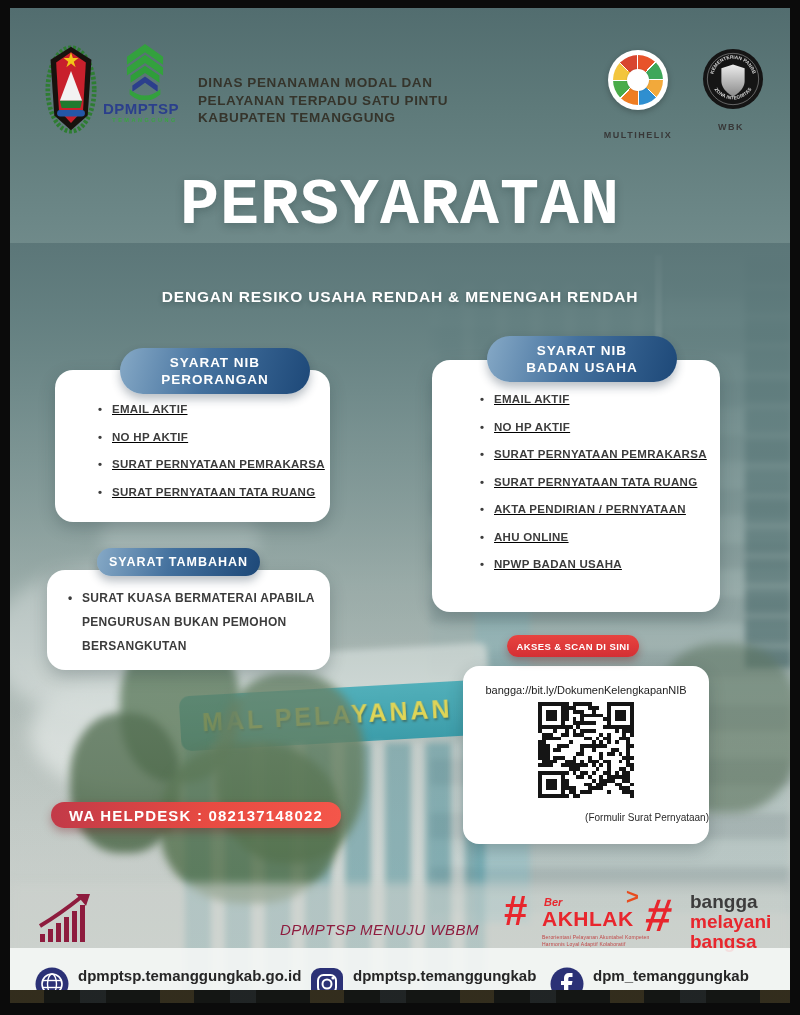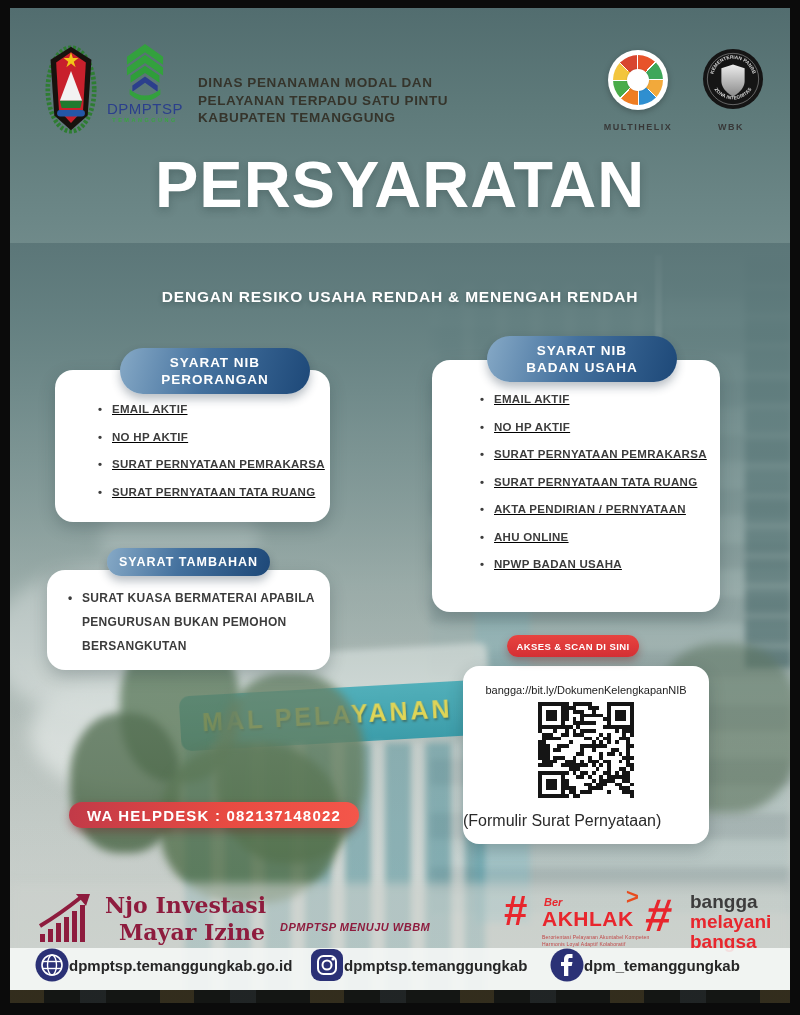--- a/index.html
+++ b/index.html
@@ -13,21 +13,21 @@
   .photo{position:absolute;left:0;top:235px;width:780px;height:760px;z-index:0;}
   .ph{position:absolute;filter:blur(3px);}
   .photo::after{content:"";position:absolute;inset:0;
     background:linear-gradient(180deg,rgba(91,118,120,.98) 0%,rgba(98,126,127,.9) 10%,rgba(112,139,139,.72) 25%,rgba(137,160,158,.45) 45%,rgba(170,186,182,.2) 65%,rgba(200,210,206,.05) 82%,rgba(0,0,0,0) 100%);}
   .signband{position:absolute;left:170px;top:445px;width:305px;height:55px;background:linear-gradient(180deg,#35b0c0,#2095a6);
     transform:rotate(-3.2deg);border-radius:10px;display:flex;align-items:center;padding-left:22px;box-sizing:border-box;filter:blur(.4px);}
   .signband span{color:#f3e03b;font-weight:bold;font-size:25px;letter-spacing:3px;text-shadow:1px 2px 2px rgba(30,60,40,.6);white-space:nowrap;}
 
   
   .agency{font-size:13.5px;font-weight:bold;color:#35342b;line-height:17.5px;letter-spacing:.6px;}
-  .dpm-name{color:#2b3f8c;font-weight:normal;font-size:15px;letter-spacing:.5px;text-align:center;}
+  .dpm-name{color:#2b3f8c;font-weight:bold;font-size:15px;letter-spacing:.5px;}
   .dpm-sub{color:#3aa441;font-weight:bold;font-size:5.5px;letter-spacing:2.5px;text-align:center;}
   .logo-label{font-size:9px;font-weight:bold;color:#383838;letter-spacing:1.5px;text-align:center;}
   .mh-wheel{width:60px;height:60px;border-radius:50%;background:#fff;box-shadow:0 2px 6px rgba(0,0,0,.25);}
   .mh-seg{position:absolute;inset:5px;border-radius:50%;
     background:conic-gradient(#e8532a 0 42deg,#fff 42deg 45deg,#3fa75a 45deg 87deg,#fff 87deg 90deg,#f2a93b 90deg 132deg,#fff 132deg 135deg,#2f8fd0 135deg 177deg,#fff 177deg 180deg,#ef7d22 180deg 222deg,#fff 222deg 225deg,#49ac49 225deg 267deg,#fff 267deg 270deg,#f3c53d 270deg 312deg,#fff 312deg 315deg,#d8452f 315deg 357deg,#fff 357deg 360deg);}
   .mh-core{position:absolute;left:50%;top:50%;width:22px;height:22px;margin:-11px 0 0 -11px;background:#fff;border-radius:50%;box-shadow:0 0 2px rgba(0,0,0,.2);}
 
   
   .big-title{width:100%;text-align:center;color:#fff;font-weight:bold;font-size:65px;line-height:57px;letter-spacing:1px;text-shadow:0 3px 8px rgba(20,40,40,.25);}
   .subtitle{width:100%;text-align:center;color:#fff;font-weight:bold;font-size:15.5px;letter-spacing:.8px;text-shadow:0 2px 5px rgba(20,40,40,.3);}
@@ -41,41 +41,41 @@
   ul.blist li{position:relative;font-size:11.5px;font-weight:bold;color:#3c3c3c;letter-spacing:.3px;line-height:14px;margin-bottom:13.5px;padding-left:14px;white-space:nowrap;}
   ul.blist li::before{content:"•";position:absolute;left:0;top:0;color:#3c3c3c;}
   .tamb-text{font-size:12px;font-weight:bold;color:#3c3c3c;line-height:24px;letter-spacing:.3px;position:relative;padding-left:14px;}
   .tamb-text::before{content:"•";position:absolute;left:0;top:0;}
 
   
   .red-pill{background:linear-gradient(180deg,#e8433f,#d42f34);border-radius:12px;color:#fff;font-weight:bold;display:flex;align-items:center;justify-content:center;box-shadow:0 4px 8px rgba(120,20,20,.35);}
   .qr-url{font-size:11px;color:#1c1c1c;text-align:center;width:100%;}
   .qr{display:grid;grid-template-columns:repeat(25,1fr);grid-auto-rows:1fr;width:96px;height:96px;background:#fff;}
   .qm{background:#151515;}
-  .qr-caption{font-size:16px;color:#2a2a2a;text-align:left;width:100%;}
+  .qr-caption{font-size:10px;color:#2a2a2a;text-align:right;width:100%;}
 
   
   .wa-pill{background:linear-gradient(90deg,#c23a48 0%,#e84b42 55%,#f4564a 100%);border-radius:14px;color:#fff;font-weight:bold;
     font-size:15px;letter-spacing:1.2px;display:flex;align-items:center;justify-content:center;box-shadow:0 4px 10px rgba(120,20,30,.35);}
 
   
   .maroon{color:#8e1c3e;}
   .njo-text{font-family:"DejaVu Serif",serif;font-weight:bold;font-size:22px;line-height:27px;}
-  .wbbm{font-weight:bold;font-style:italic;font-size:11px;letter-spacing:.5px;white-space:nowrap;}
+  .wbbm{font-weight:normal;font-style:italic;font-size:15px;letter-spacing:.5px;white-space:nowrap;}
   .akh-hash{font-size:42px;font-weight:900;color:#e8262d;line-height:42px;}
   .akh-ber{font-size:11px;font-weight:bold;font-style:italic;color:#e8262d;}
   .akh-name{font-size:21px;font-weight:900;color:#e8262d;letter-spacing:.5px;line-height:21px;}
   .akh-arrow{font-size:22px;font-weight:900;color:#e84c1e;line-height:22px;}
   .akh-tag{font-size:5px;color:#c04545;line-height:6.5px;letter-spacing:.2px;}
   .bg-hash{font-size:46px;font-weight:900;color:#e8262d;line-height:46px;transform:skewX(-8deg);}
   .bg-line{font-size:19px;font-weight:bold;line-height:20px;}
 
   
   .footer-bar{position:absolute;left:0;top:940px;width:780px;height:42px;background:rgba(246,248,247,.88);z-index:3;}
-  .f-item{position:absolute;top:0;height:34px;display:flex;align-items:center;}
+  .f-item{position:absolute;top:19px;height:34px;display:flex;gap:9px;}
   .f-text{font-size:15px;font-weight:bold;color:#262626;white-space:nowrap;}
   .ticker{position:absolute;left:0;top:982px;width:780px;height:13px;background:#141614;z-index:3;
     background-image:repeating-linear-gradient(90deg,rgba(190,150,70,.18) 0 34px,rgba(0,0,0,0) 34px 70px,rgba(120,140,160,.12) 70px 96px,rgba(0,0,0,0) 96px 150px);}
   .z2{z-index:2;}
 </style>
 </head>
 <body>
 
 <div class="stage">
   <div class="poster">
@@ -129,21 +129,21 @@
     <div class="abs z2 agency" style="left:188px;top:66px;width:320px;">
       <div>DINAS PENANAMAN MODAL DAN</div>
       <div>PELAYANAN TERPADU SATU PINTU</div>
       <div>KABUPATEN TEMANGGUNG</div>
     </div>
 
     <div class="abs z2 mh-wheel" style="left:598px;top:42px;">
       <div class="mh-seg"></div>
       <div class="mh-core"></div>
     </div>
-    <div class="abs z2 logo-label" style="left:578px;top:114px;width:100px;">MULTIHELIX</div>
+    <div class="abs z2 logo-label" style="left:578px;top:122px;width:100px;">MULTIHELIX</div>
 
     <div class="abs z2" style="left:692px;top:40px;width:62px;height:62px;">
       <svg width="62" height="62" viewBox="0 0 64 64">
         <circle cx="32" cy="32" r="31" fill="#151515"></circle>
         <circle cx="32" cy="32" r="26.5" fill="none" stroke="#cfcfcf" stroke-width=".8" opacity=".55"></circle>
         <defs>
           <linearGradient id="sg" x1="0" y1="0" x2="0" y2="1">
             <stop offset="0" stop-color="#ececec"></stop>
               <stop offset="1" stop-color="#8a8a8a"></stop>
           </linearGradient>
@@ -154,21 +154,21 @@
           <textPath href="#arcT" startOffset="50%" text-anchor="middle">KEMENTERIAN PANRB</textPath>
         </text>
         <text font-size="5" fill="#d6d6d6" font-family="Liberation Sans,sans-serif" font-weight="bold">
           <textPath href="#arcB" startOffset="50%" text-anchor="middle">ZONA INTEGRITAS</textPath>
         </text>
         <path d="M32 17 L44 21 V34 C44 44 32 50 32 50 C32 50 20 44 20 34 V21 Z" fill="url(#sg)"></path>
       </svg>
     </div>
     <div class="abs z2 logo-label" style="left:690px;top:114px;width:62px;">WBK</div>
 
-    <div class="abs z2 big-title" style="left:0;top:148px;">
+    <div class="abs z2 big-title" style="left:0;top:170px;font-family:Liberation Mono, monospace;">
       <div>PERSYARATAN</div>
     </div>
     <div class="abs z2 subtitle" style="left:0;top:280px;">DENGAN RESIKO USAHA RENDAH &amp; MENENGAH RENDAH</div>
 
     <div class="abs z2 card" style="left:45px;top:362px;width:275px;height:152px;"></div>
     <div class="abs z2 pill" style="left:110px;top:340px;width:190px;height:46px;">
       <div class="l">SYARAT NIB</div>
       <div class="l">PERORANGAN</div>
     </div>
     <ul class="abs z2 blist" style="left:88px;top:394px;">
@@ -187,21 +187,21 @@
       <li>EMAIL AKTIF</li>
       <li>NO HP AKTIF</li>
       <li>SURAT PERNYATAAN PEMRAKARSA</li>
       <li>SURAT PERNYATAAN TATA RUANG</li>
       <li>AKTA PENDIRIAN / PERNYATAAN</li>
       <li>AHU ONLINE</li>
       <li>NPWP BADAN USAHA</li>
     </ul>
 
     <div class="abs z2 card" style="left:37px;top:562px;width:283px;height:100px;"></div>
-    <div class="abs z2 pill" style="left:97px;top:540px;width:163px;height:28px;border-radius:14px;">
+    <div class="abs z2 pill" style="left:87px;top:540px;width:163px;height:28px;border-radius:14px;">
       <div class="l" style="font-size:12.5px;">SYARAT TAMBAHAN</div>
     </div>
     <div class="abs z2 tamb-text" style="left:58px;top:578px;width:248px;">SURAT KUASA BERMATERAI APABILA PENGURUSAN BUKAN PEMOHON BERSANGKUTAN</div>
 
     <div class="abs z2 card" style="left:453px;top:658px;width:246px;height:178px;border-radius:16px;"></div>
     <div class="abs z2 red-pill" style="left:497px;top:627px;width:132px;height:22px;">
       <span style="font-size:9.5px;letter-spacing:.4px;">AKSES &amp; SCAN DI SINI</span>
     </div>
     <div class="abs z2 qr-url" style="left:453px;top:676px;width:246px;">bangga://bit.ly/DokumenKelengkapanNIB</div>
     <div class="abs z2 qr" style="left:528px;top:694px;">
@@ -826,39 +826,35 @@
         <div></div>
         <div></div>
         <div></div>
         <div></div>
         <div></div>
         <div></div>
         <div class="qm"></div>
       </div>
     <div class="abs z2 qr-caption" style="left:453px;top:804px;width:246px;">(Formulir Surat Pernyataan)</div>
 
-    <div class="abs z2 wa-pill" style="left:59px;top:794px;width:290px;height:26px;">WA HELPDESK : 082137148022</div>
+    <div class="abs z2 wa-pill" style="left:41px;top:794px;width:290px;height:26px;">WA HELPDESK : 082137148022</div>
 
     <div class="abs z2" style="left:28px;top:884px;width:60px;height:52px;">
       <svg width="60" height="52" viewBox="0 0 60 52">
         <g fill="#8e1c3e">
           <rect x="2" y="42" width="5" height="8"></rect>
             <rect x="10" y="37" width="5" height="13"></rect>
           <rect x="18" y="31" width="5" height="19"></rect>
             <rect x="26" y="25" width="5" height="25"></rect>
           <rect x="34" y="19" width="5" height="31"></rect>
             <rect x="42" y="13" width="5" height="37"></rect>
         </g>
         <path d="M2 34 Q22 22 42 6" fill="none" stroke="#8e1c3e" stroke-width="4"></path>
         <polygon points="38,2 52,2 48,14" fill="#8e1c3e"></polygon>
       </svg>
-    </div>
-    <div class="abs z2 njo-text maroon" style="left:95px;top:884px;">
-      <div>Njo Investasi</div>
-      <div style="padding-left:14px;">Mayar Izine</div>
     </div>
 
     <div class="abs z2 wbbm maroon" style="left:270px;top:913px;">DPMPTSP MENUJU WBBM</div>
 
     <div class="abs z2" style="left:494px;top:882px;width:152px;height:68px;">
       <span class="abs akh-hash" style="left:0;top:0;">#</span>
       <span class="abs akh-ber" style="left:40px;top:6px;">Ber</span>
       <span class="abs akh-name" style="left:38px;top:18px;">AKHLAK</span>
       <span class="abs akh-arrow" style="left:122px;top:-4px;">&gt;</span>
       <div class="abs akh-tag" style="left:38px;top:44px;width:112px;">

